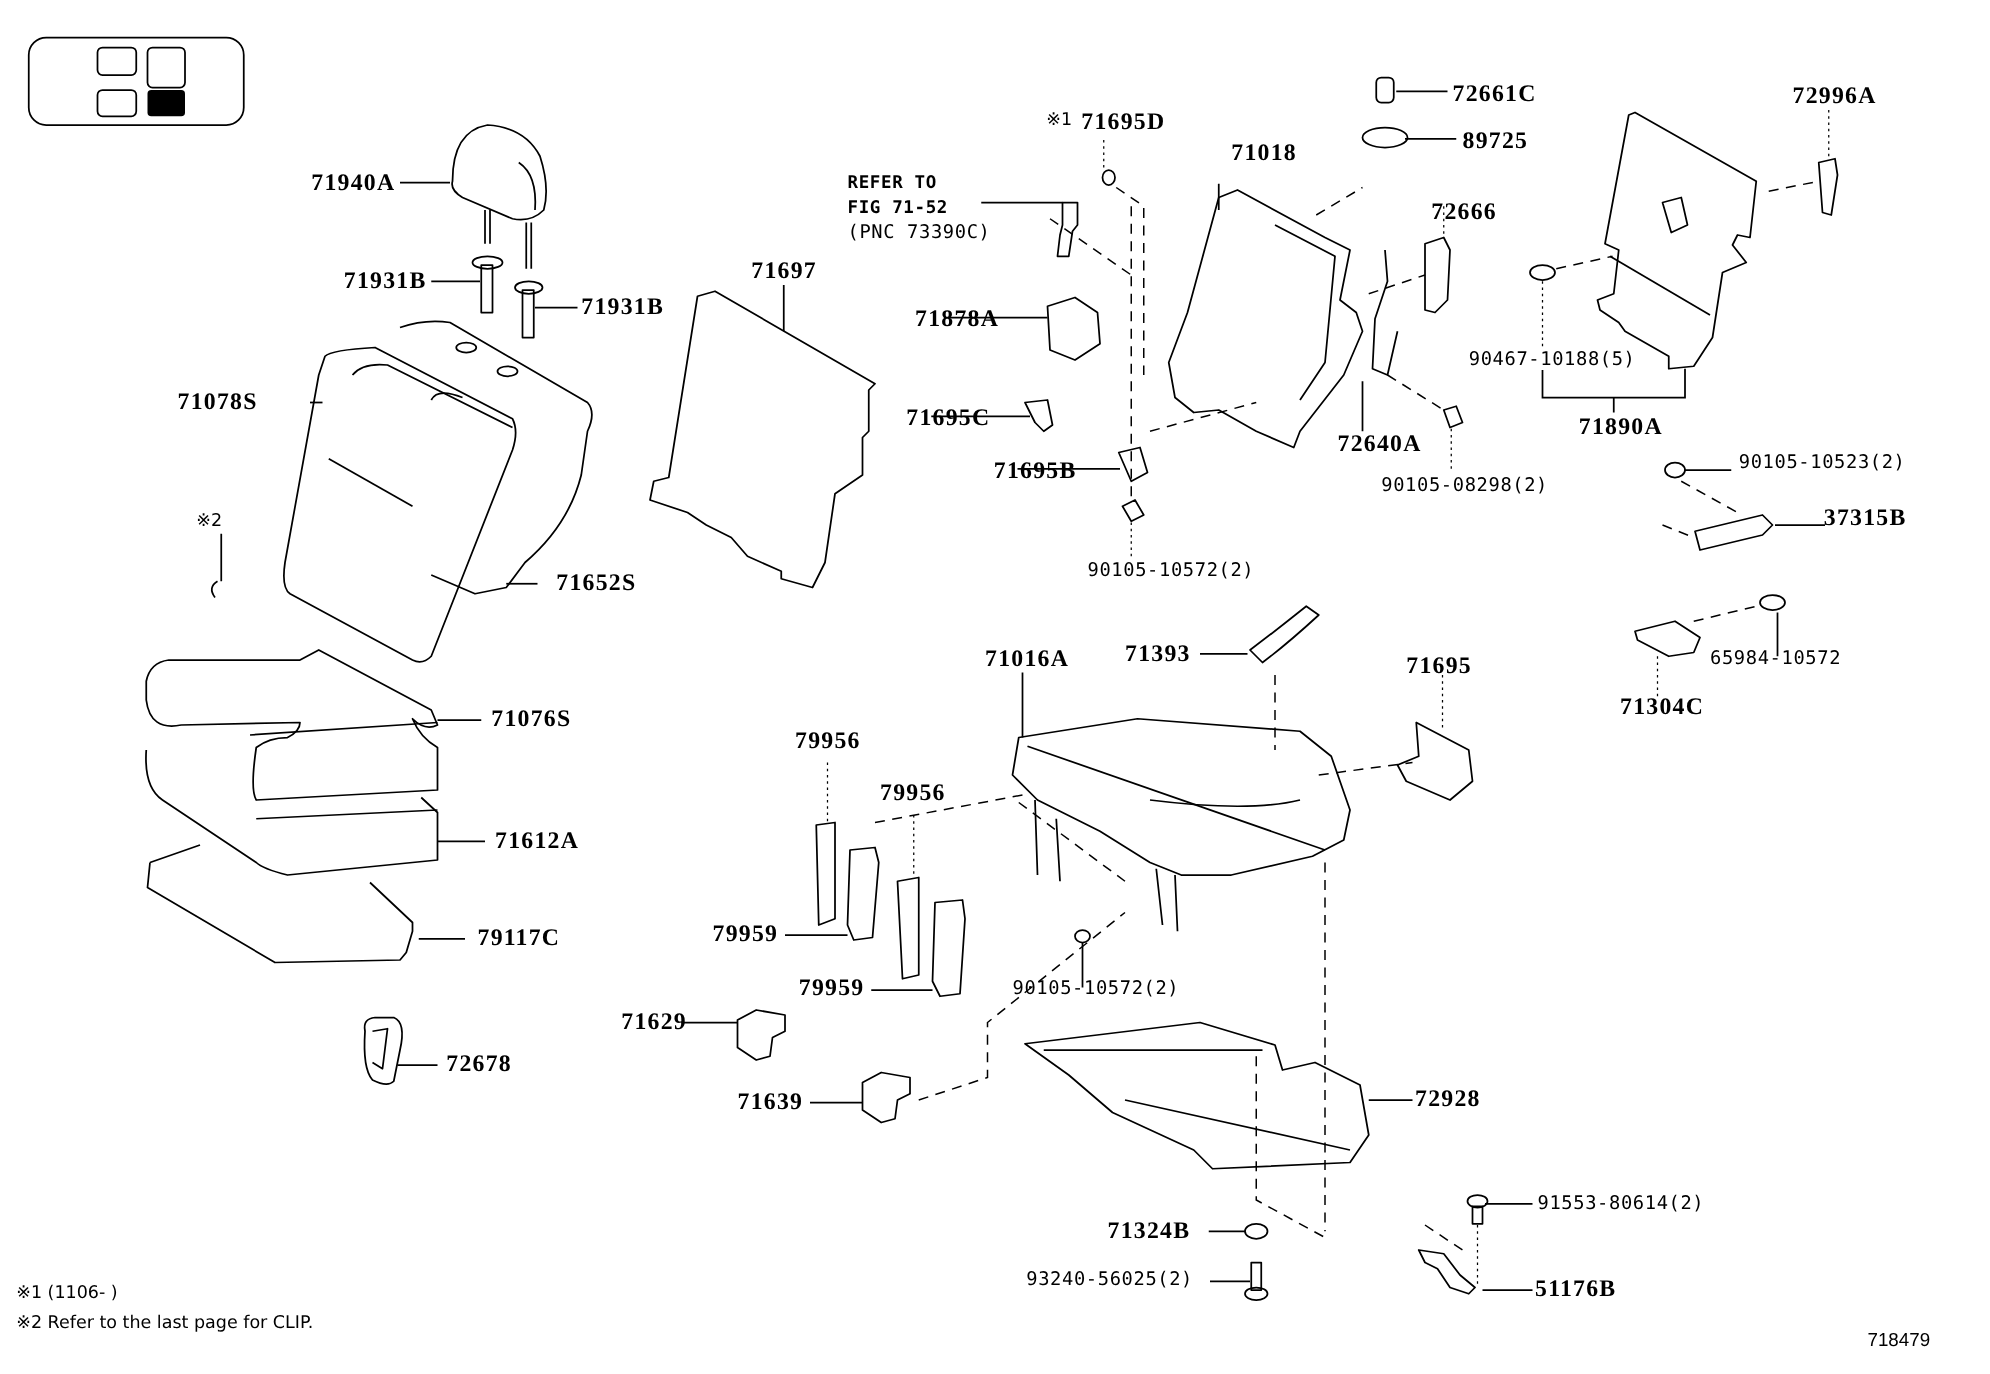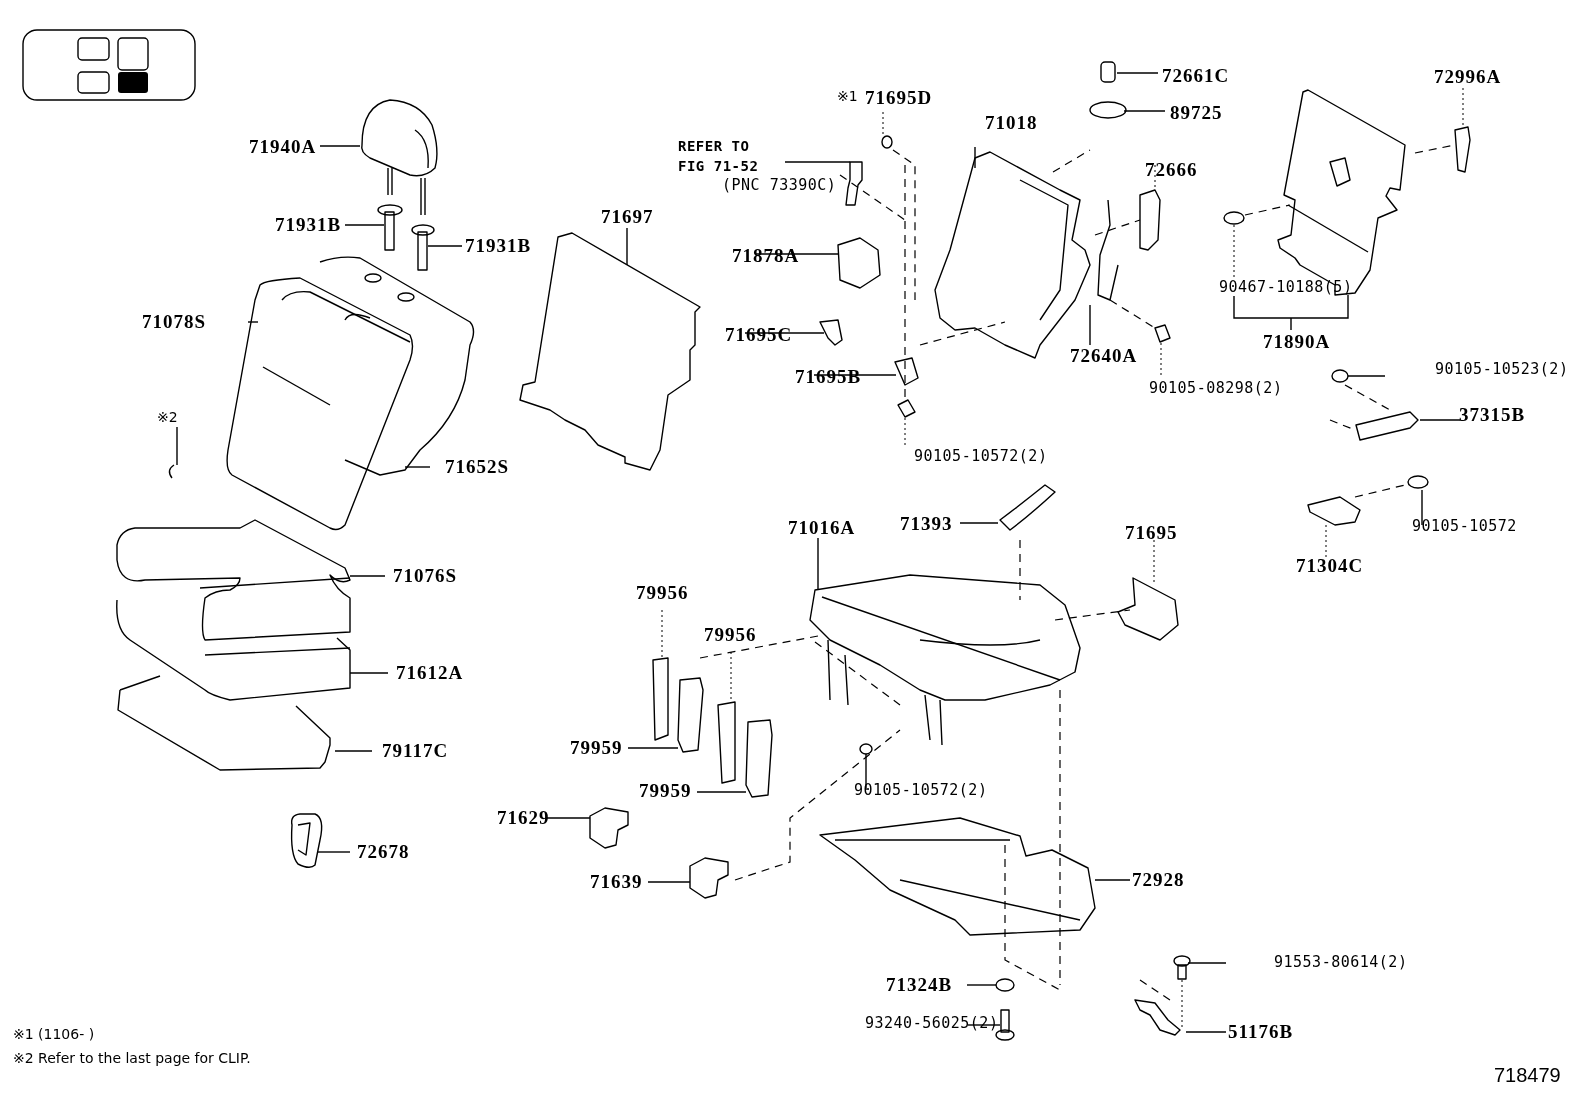--- a/index.html
+++ b/index.html
@@ -1,22 +1,22 @@
 <!DOCTYPE html>
 <html><head>
 <meta charset="utf-8">
 <style>
   html,body{margin:0;padding:0;background:#ffffff;}
   body{width:1592px;height:1099px;position:relative;overflow:hidden;font-family:"DejaVu Sans Mono","Liberation Mono",monospace;color:#000;}
   #diagram{position:absolute;left:0;top:0;width:1592px;height:1099px;}
   .lbl{position:absolute;font-family:"Liberation Serif","DejaVu Serif",serif;font-weight:bold;font-size:19px;letter-spacing:1px;white-space:nowrap;line-height:1;text-align:right;}
-  .lbl.sm{font-size:15px;font-family:"DejaVu Sans Mono","Liberation Mono",monospace;font-weight:normal;letter-spacing:0.5px;margin-left:44px;}
+  .lbl.sm{font-size:15px;font-family:"DejaVu Sans Mono","Liberation Mono",monospace;font-weight:normal;letter-spacing:0.5px;}
   .lbl.ref{font-size:14px;font-family:"DejaVu Sans Mono","Liberation Mono",monospace;font-weight:bold;letter-spacing:0.5px;line-height:1.25;}
   .note{position:absolute;font-family:"DejaVu Sans","Liberation Sans",sans-serif;font-size:14px;white-space:nowrap;}
-  .figno{position:absolute;font-family:"Liberation Sans","DejaVu Sans",sans-serif;font-size:20px;}
+  .figno{position:absolute;font-family:"Liberation Sans","DejaVu Sans",sans-serif;font-size:15px;}
   svg .p{fill:none;stroke:#000;stroke-width:1.4;stroke-linejoin:round;}
   svg .d{fill:none;stroke:#000;stroke-width:1.2;stroke-dasharray:8 6;}
   svg .dd{fill:none;stroke:#000;stroke-width:1;stroke-dasharray:2 3;}
   svg .l{fill:none;stroke:#000;stroke-width:1.4;}
 </style>
 </head>
 <body>
 
 <svg id="diagram" viewBox="0 0 1592 1099" xmlns="http://www.w3.org/2000/svg">
 
@@ -212,21 +212,21 @@
 <div class="lbl" style="left:725px;top:325px">71695C</div>
 <div class="lbl" style="left:795px;top:367px">71695B</div>
 <div class="lbl" style="left:1070px;top:346px">72640A</div>
 <div class="lbl sm" style="left:1105px;top:381px">90105-08298(2)</div>
 <div class="lbl sm" style="left:870px;top:449px">90105-10572(2)</div>
 <div class="lbl" style="left:1434px;top:67px">72996A</div>
 <div class="lbl sm" style="left:1175px;top:280px">90467-10188(5)</div>
 <div class="lbl" style="left:1263px;top:332px">71890A</div>
 <div class="lbl sm" style="left:1391px;top:362px">90105-10523(2)</div>
 <div class="lbl" style="left:1459px;top:405px">37315B</div>
-<div class="lbl sm" style="left:1368px;top:519px">90105-10572</div>
+<div class="lbl sm" style="left:1368px;top:519px">65984-10572</div>
 <div class="lbl" style="left:1296px;top:556px">71304C</div>
 <div class="lbl" style="left:788px;top:518px">71016A</div>
 <div class="lbl" style="left:900px;top:514px">71393</div>
 <div class="lbl" style="left:1125px;top:523px">71695</div>
 <div class="lbl" style="left:636px;top:583px">79956</div>
 <div class="lbl" style="left:704px;top:625px">79956</div>
 <div class="lbl" style="left:570px;top:738px">79959</div>
 <div class="lbl" style="left:639px;top:781px">79959</div>
 <div class="lbl" style="left:497px;top:808px">71629</div>
 <div class="lbl" style="left:590px;top:872px">71639</div>

